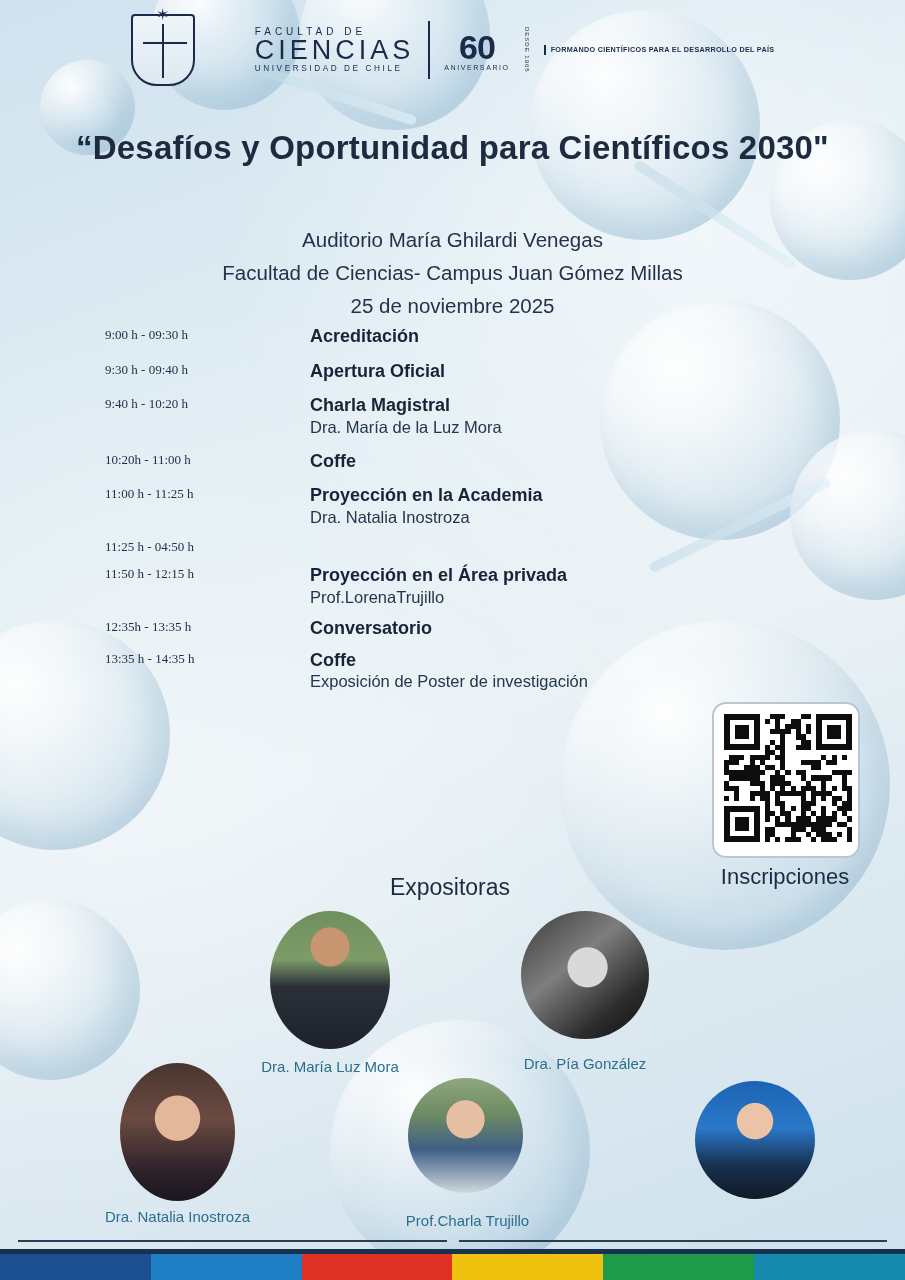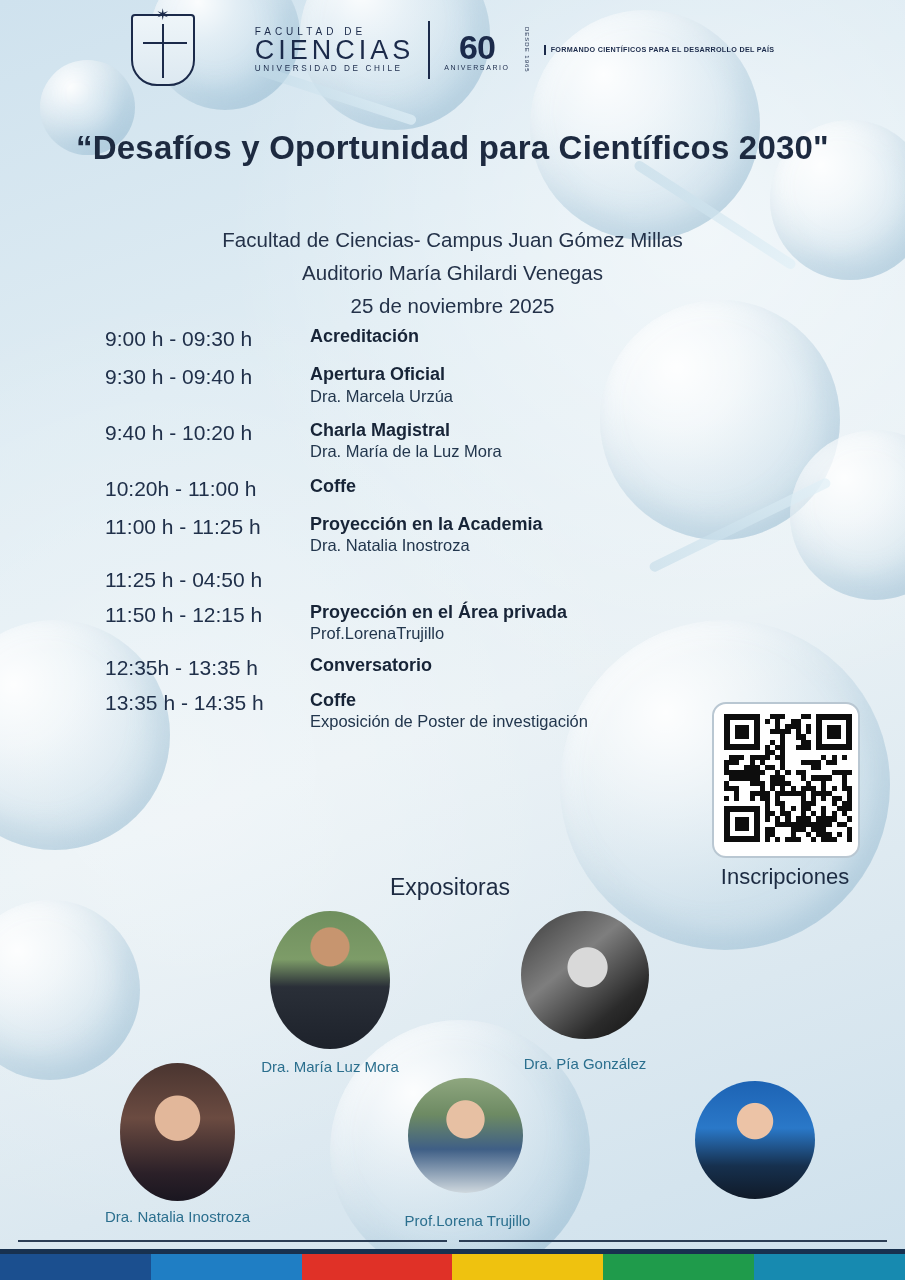--- a/index.html
+++ b/index.html
@@ -122,23 +122,24 @@
     width: 620px;
   }
   .row {
     display: flex;
     align-items: flex-start;
     margin-bottom: 12px;
   }
   .row .time {
     width: 205px;
     flex: 0 0 205px;
-    font-size: 21px;
+    font-size: 13px;
     color: #20304a;
     padding-top: 2px;
+    font-family: Liberation Serif, serif;
   }
   .row .body { flex: 1; }
   .row .act {
     font-size: 18px;
     font-weight: 700;
     color: #172437;
     line-height: 1.25;
   }
   .row .who {
     font-size: 16.5px;
@@ -250,37 +251,36 @@
       <div class="num">60</div>
       <div class="sub">ANIVERSARIO</div>
     </div>
     <div class="anniv-since">DESDE 1965</div>
     <div class="anniv-right">FORMANDO CIENTÍFICOS PARA EL DESARROLLO DEL PAÍS</div>
   </div>
 
   <div class="title">“Desafíos y Oportunidad para Científicos 2030"</div>
 
   <div class="venue">
+    <div>Auditorio María Ghilardi Venegas</div>
     <div>Facultad de Ciencias- Campus Juan Gómez Millas</div>
-    <div>Auditorio María Ghilardi Venegas</div>
     <div>25 de noviembre 2025</div>
   </div>
 
   <div class="schedule">
     <div class="row">
       <div class="time">9:00 h - 09:30 h</div>
       <div class="body">
         <div class="act">Acreditación</div>
       </div>
     </div>
     <div class="row">
       <div class="time">9:30 h - 09:40 h</div>
       <div class="body">
         <div class="act">Apertura Oficial</div>
-        <div class="who">Dra. Marcela Urzúa</div>
       </div>
     </div>
     <div class="row">
       <div class="time">9:40 h - 10:20 h</div>
       <div class="body">
         <div class="act">Charla Magistral</div>
         <div class="who">Dra. María de la Luz Mora</div>
       </div>
     </div>
     <div class="row">
@@ -589,21 +589,21 @@
       radial-gradient(circle at 50% 40%, #e2b79a 0 22%, rgba(0,0,0,0) 23%),
       linear-gradient(180deg,#4a3530 0%,#6b4b41 40%,#2b2028 80%,#1a1620 100%);"></div>
   </div>
   <div class="caption" style="left:70px;top:1208px;width:215px;">Dra. Natalia Inostroza</div>
 
   <div class="photo" style="left:408px;top:1078px;width:115px;height:115px;">
     <div class="ph-inner" style="background:
       radial-gradient(circle at 50% 36%, #e7c0a3 0 20%, rgba(0,0,0,0) 21%),
       linear-gradient(180deg,#8fa77f 0%,#6d8a63 32%,#3f5f86 62%,#cfd8de 100%);"></div>
   </div>
-  <div class="caption" style="left:370px;top:1212px;width:195px;">Prof.Lorena Trujillo</div>
+  <div class="caption" style="left:370px;top:1212px;width:195px;">Prof.Charla Trujillo</div>
 
   <div class="photo" style="left:695px;top:1081px;width:120px;height:118px;">
     <div class="ph-inner" style="background:
       radial-gradient(circle at 50% 34%, #ecc3a6 0 18%, rgba(0,0,0,0) 19%),
       linear-gradient(180deg,#1d63b4 0%,#2a78c8 40%,#16304e 72%,#101a28 100%);"></div>
   </div>
   <div class="caption dark" style="left:672px;top:1268px;width:170px;">Mg. Anibal Mella</div>
 
   <div class="footer-line">
     <div class="ln"></div>

